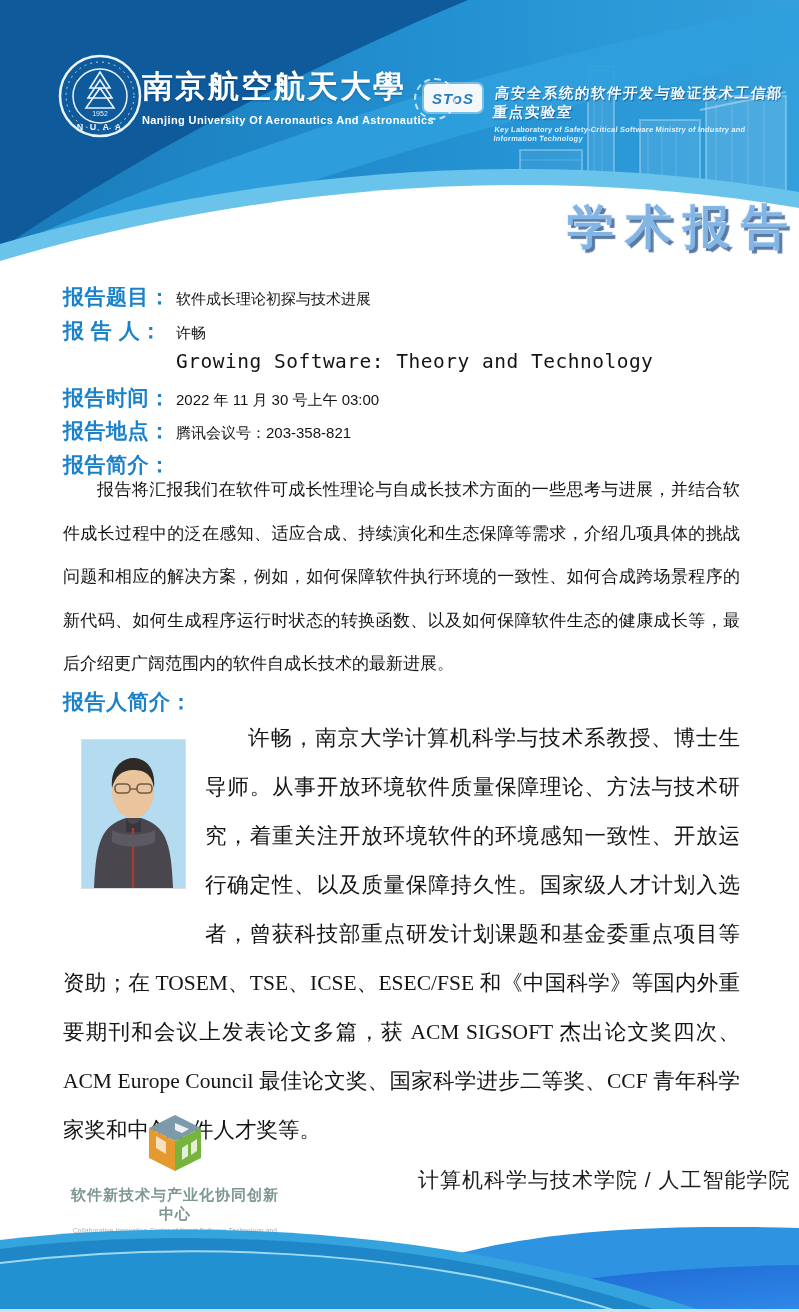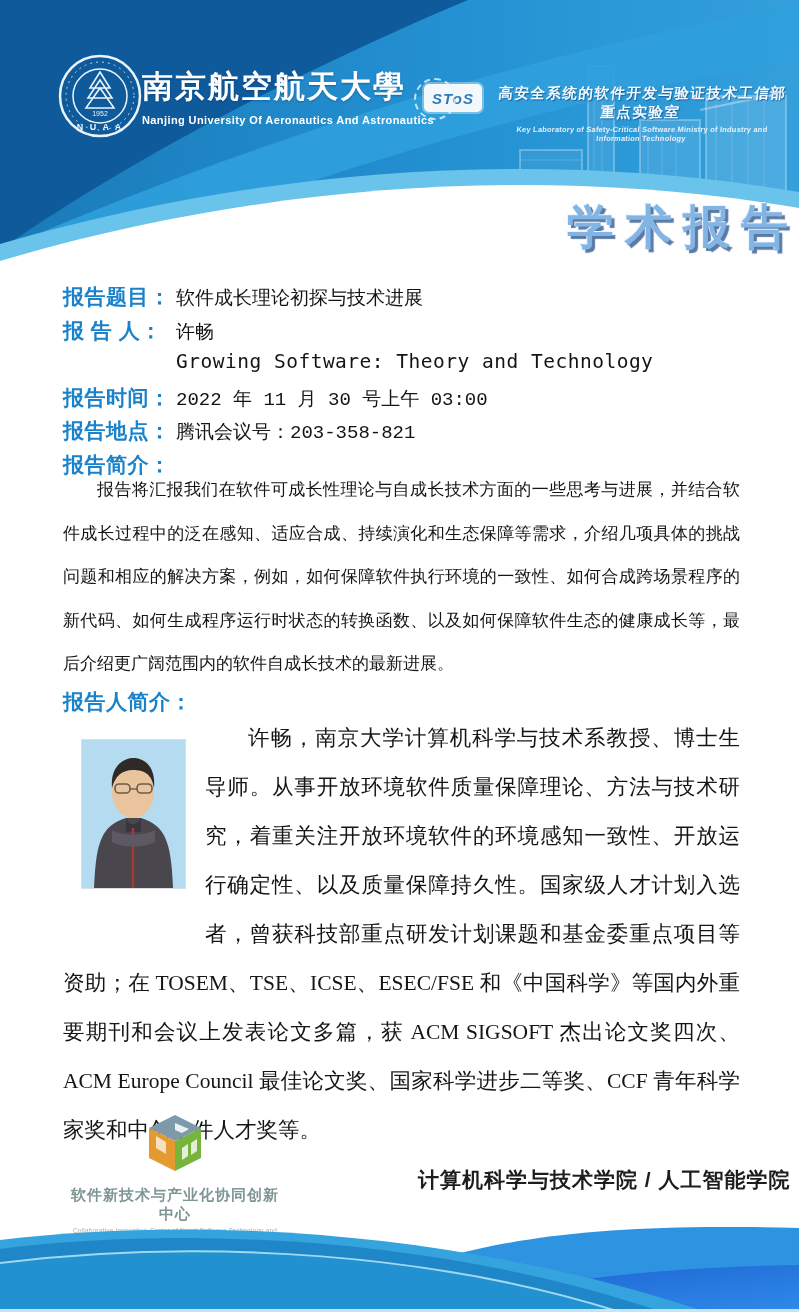--- a/index.html
+++ b/index.html
@@ -11,21 +11,21 @@
   
   .header{position:absolute;top:0;left:0;width:799px;height:272px;}
   .header svg.hdr-bg{position:absolute;top:0;left:0;}
   .univ-block{position:absolute;top:54px;left:58px;display:flex;align-items:center;}
   .seal{width:84px;height:84px;}
   .univ-names{margin-left:0;color:#fff;}
   .univ-zh{font-size:31px;font-weight:bold;letter-spacing:2px;
     font-family:"Liberation Serif",serif;text-shadow:0 1px 2px rgba(0,40,80,.35);}
   .univ-en{font-size:11px;margin-top:6px;letter-spacing:.4px;
     font-family:"Liberation Sans",sans-serif;font-weight:bold;}
-  .lab-block{position:absolute;top:84px;left:424px;display:flex;align-items:flex-start;width:365px;text-align:center;}
+  .lab-block{position:absolute;top:84px;left:424px;display:flex;align-items:flex-start;width:365px;}
   .lab-logo{position:relative;width:58px;height:28px;background:#f4f8fb;border-radius:5px;
     display:flex;align-items:center;justify-content:center;flex:0 0 auto;
     box-shadow:0 0 0 2px rgba(255,255,255,.35);}
   .lab-logo span{font-family:"Liberation Sans",sans-serif;font-weight:bold;font-style:italic;
     font-size:15px;color:#2a7cc0;letter-spacing:1px;}
   .lab-logo:before{content:"";position:absolute;left:-10px;top:-6px;width:38px;height:38px;
     border:2px dashed rgba(235,246,253,.8);border-radius:50%;}
   .lab-names{margin-left:12px;color:#f2f9ff;}
   .lab-zh{font-size:14.5px;font-weight:bold;letter-spacing:1.5px;transform:skewX(-6deg);
     text-shadow:1px 1px 1px rgba(10,60,110,.6);}
@@ -37,42 +37,42 @@
     font-size:47px;font-weight:bold;letter-spacing:11px;
     color:#82b4e4;
     text-shadow:-1px -1px 0 #eaf4fc, 3px 3px 1px #5a7aa6;
   }
   
   .details{position:absolute;top:283px;left:63px;width:680px;
     font-family:"Liberation Sans",sans-serif;}
   .row{display:flex;align-items:baseline;min-height:33.5px;}
   .lbl{flex:0 0 113px;color:#1a82ca;font-weight:bold;font-size:21px;
     font-family:"Liberation Sans",sans-serif;letter-spacing:.5px;}
-  .val{font-size:19px;color:#141414;font-family:Liberation Mono, monospace;}
+  .val{font-size:15px;color:#141414;font-family:Liberation Sans, sans-serif;}
   .val.mono{font-family:"DejaVu Sans Mono",monospace;font-size:19.5px;letter-spacing:.5px;}
   .section-label{color:#1a82ca;font-weight:bold;font-size:21px;
     font-family:"Liberation Sans",sans-serif;letter-spacing:.5px;}
   
   .abstract{position:absolute;top:468px;left:63px;width:677px;margin:0;
     font-size:17px;line-height:43.5px;text-align:justify;text-indent:2em;color:#151515;}
   
   .bio-label{position:absolute;top:688px;left:63px;}
   .bio{position:absolute;top:714px;left:63px;width:677px;}
   .photo{float:left;width:103px;height:148px;margin:26px 20px 62px 19px;
     background:linear-gradient(#c2e2f2,#9fcde9);position:relative;overflow:hidden;
     box-shadow:0 0 0 1px #d9dfe4;}
   .bio-text{margin:0;font-size:21.5px;line-height:49px;text-align:justify;
     text-indent:2em;color:#151515;}
   
   .footer-left{position:absolute;top:1112px;left:70px;width:210px;text-align:center;
     font-family:"Liberation Sans",sans-serif;}
   .cube{width:62px;height:62px;margin:0 auto;}
   .center-zh{margin-top:8px;font-size:15px;font-weight:bold;color:#7e9694;letter-spacing:1px;}
   .center-en{margin-top:3px;font-size:6.5px;color:#a3b0b0;letter-spacing:.2px;}
-  .footer-right{position:absolute;top:1166px;left:418px;font-size:21px;font-weight:bold;
+  .footer-right{position:absolute;top:1166px;left:418px;font-size:21px;font-weight:normal;
     color:#1d1d1d;font-family:"Liberation Sans",sans-serif;letter-spacing:1px;}
   
   .wave{position:absolute;left:0;bottom:0;width:799px;height:85px;}
   .bottom-strip{position:absolute;left:0;bottom:0;width:799px;height:3px;
     background:#cfe8f6;opacity:.95;}
 </style>
 </head>
 <body>
 
 <div class="poster">

